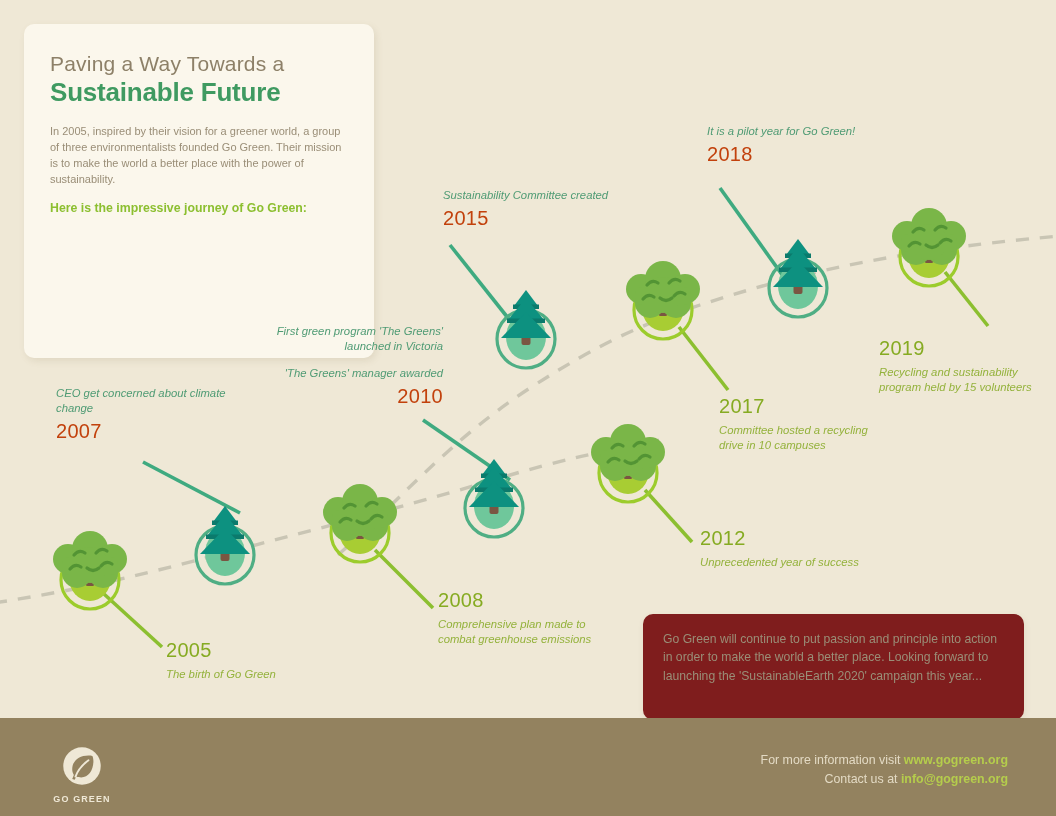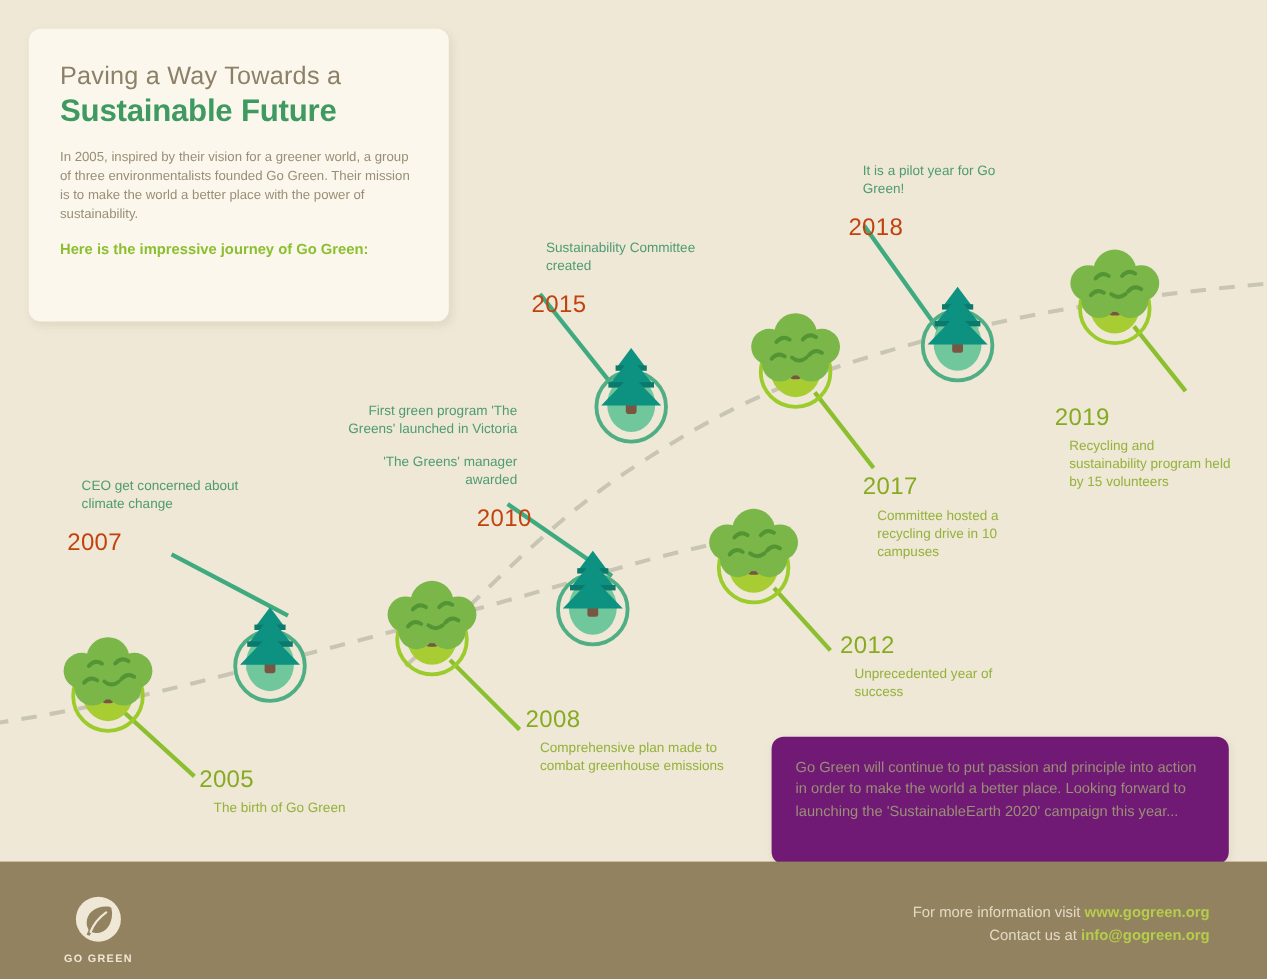--- a/index.html
+++ b/index.html
@@ -10,21 +10,21 @@
     overflow:hidden;
     position:relative;
   }
   #stage{position:relative;width:1056px;height:816px;overflow:hidden;}
 
   
   #art{position:absolute;left:0;top:0;width:1056px;height:816px;}
 
   
   .intro-card{
-    position:absolute;left:24px;top:24px;width:350px;height:244px;
+    position:absolute;left:24px;top:24px;width:350px;height:334px;
     background:#fbf7ec;border-radius:10px;
     box-shadow:2px 3px 7px rgba(120,105,70,.13);
     box-sizing:border-box;padding:28px 26px 0 26px;
   }
   .intro-kicker{
     font-size:21px;color:#8d8068;letter-spacing:.2px;line-height:1.15;
     font-weight:400;margin:0 0 2px 0;
   }
   .intro-title{
     font-size:26px;color:#3f9a61;font-weight:bold;line-height:1.15;
@@ -32,38 +32,38 @@
   }
   .intro-p{
     font-size:11px;color:#9a8e77;line-height:1.45;margin:0 0 13px 0;
   }
   .intro-cta{
     font-size:12.3px;color:#8cbf30;font-weight:bold;margin:0;
   }
 
   
   .tl{position:absolute;}
-  .tl .desc{font-size:11.3px;line-height:1.32;margin:12px;}
+  .tl .desc{font-size:11.3px;line-height:1.32;margin:0;font-style:italic;}
   .tl .year{font-size:20px;line-height:1.25;margin:0;letter-spacing:.3px;}
   .tl.above .year{margin-top:3px;}
   .tl.below .desc{margin-top:4px;}
   .tl.ta-right{text-align:right;}
   .tl.ta-left{text-align:left;}
   .tl.ta-center{text-align:left;}
 
   
   .c-teal .desc{color:#4f9b74;}
   .c-teal .year{color:#c2410c;}
   .c-lime .desc{color:#94b23c;}
   .c-lime .year{color:#86ab22;}
 
   
   .outro{
     position:absolute;left:643px;top:614px;width:381px;height:106px;
-    background:#701a75;border-radius:10px;
+    background:#7f1d1d;border-radius:10px;
     box-sizing:border-box;padding:16px 20px;
     box-shadow:1px 2px 6px rgba(120,105,70,.10);
   }
   .outro p{margin:0;font-size:12.2px;line-height:1.5;color:#9a8e77;}
 
   
   .footer{
     position:absolute;left:0;top:718px;width:1056px;height:98px;
     background:#93825f;
   }

